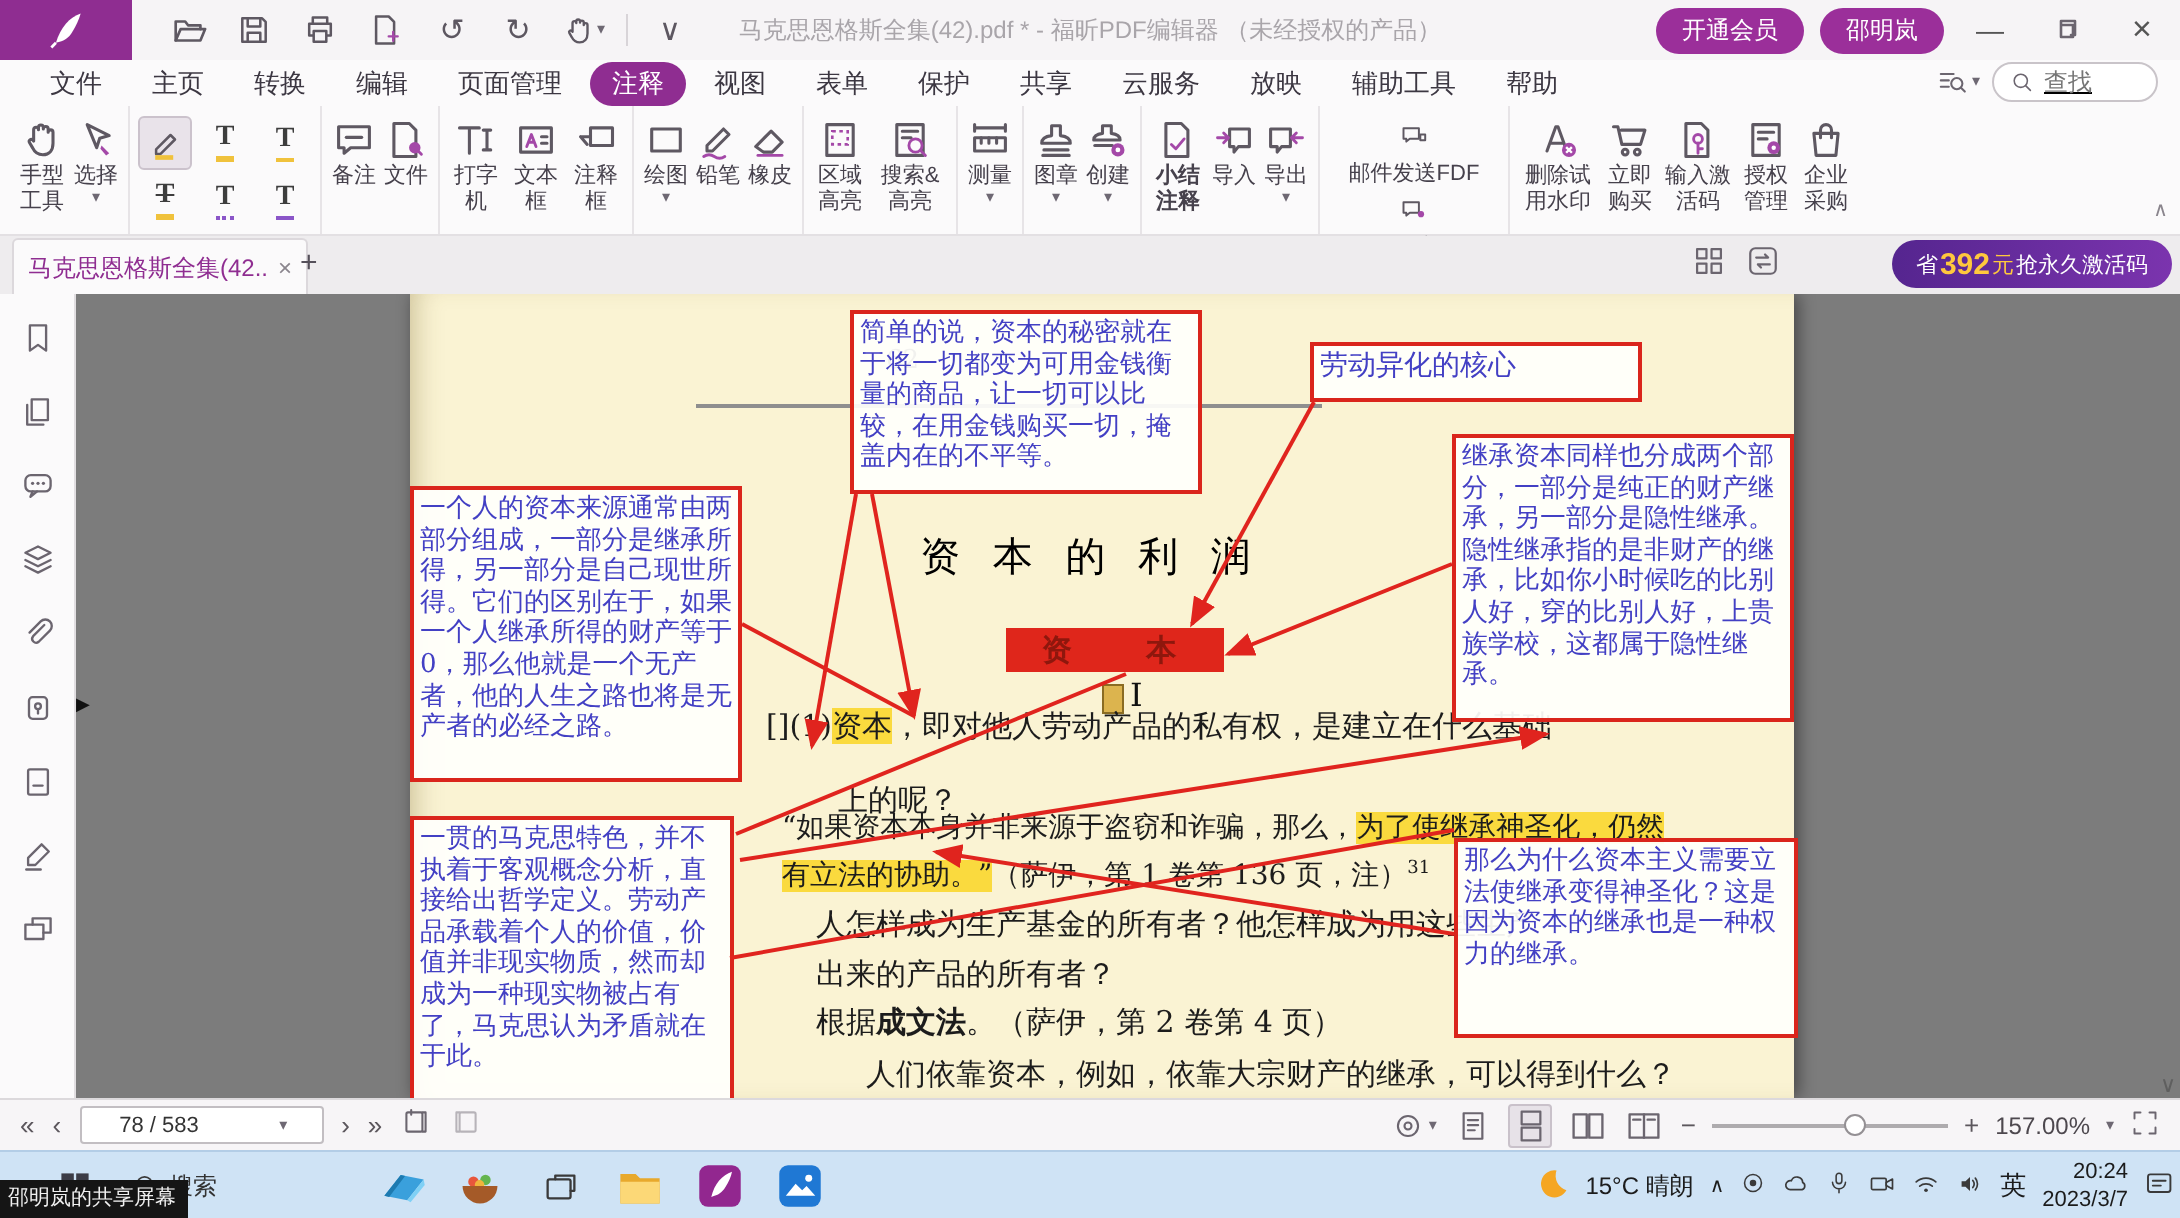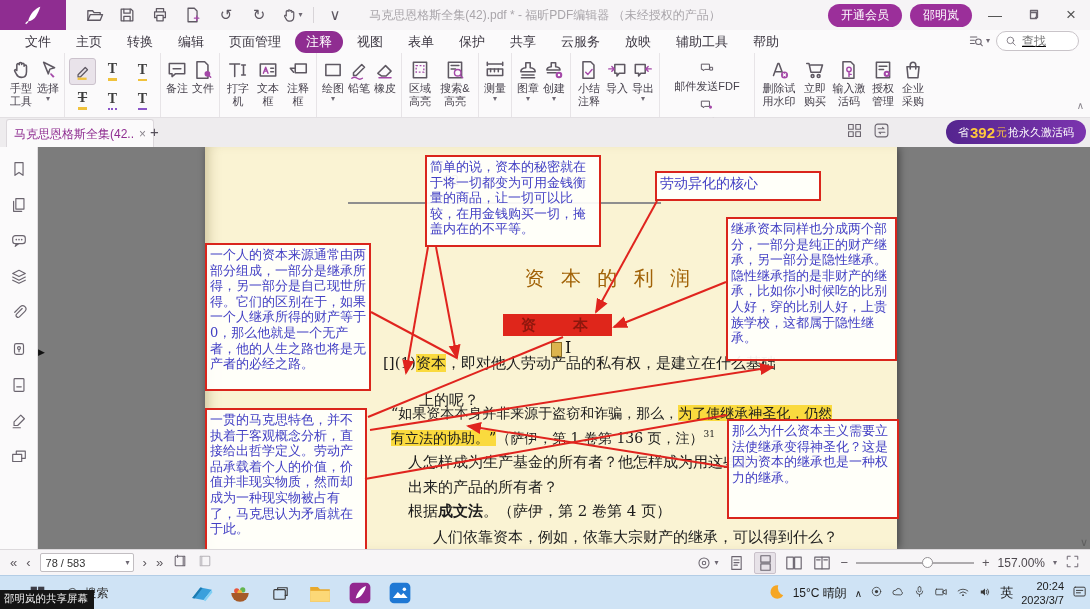--- a/index.html
+++ b/index.html
@@ -54,32 +54,32 @@
   .banner .bo{color:#ffc83d;font-size:15px;font-weight:bold;}
   .banner .bo2{color:#ffc83d;font-size:11px;}
   
   .main{position:absolute;left:0;top:147px;width:1090px;height:402px;background:#7c7c7c;overflow:hidden;}
   .sidebar{position:absolute;left:0;top:0;width:38px;height:100%;background:#fbfafb;border-right:1px solid #e1dee1;display:flex;flex-direction:column;align-items:center;padding-top:13px;gap:14px;box-sizing:border-box;}
   .sideexp{position:absolute;left:38px;top:200px;font-size:9px;color:#111;}
   .page{position:absolute;left:205px;top:0;width:692px;height:402px;background:#faf3d3;box-shadow:2px 0 8px rgba(0,0,0,.45), inset 10px 0 14px -8px rgba(110,90,30,.35);}
   .docserif{font-family:"DejaVu Serif","Liberation Serif",serif;}
   .pgnum{position:absolute;left:238px;top:26px;font-size:13px;color:#3f3f3f;}
   .rule{position:absolute;left:143px;top:55px;width:313px;height:2px;background:#8e8e8e;}
-  .heading{position:absolute;left:270px;top:118px;width:220px;text-align:right;font-size:20px;letter-spacing:5px;color:#a16207;white-space:nowrap;}
+  .heading{position:absolute;left:255px;top:118px;width:220px;text-align:left;font-size:20px;letter-spacing:5px;color:#000000;white-space:nowrap;}
   .redbar{position:absolute;left:298px;top:167px;width:109px;height:22px;background:#df261b;display:flex;align-items:center;justify-content:center;color:#8e170d;font-size:15px;font-weight:bold;letter-spacing:16px;padding-left:10px;box-sizing:border-box;}
   .stampico{position:absolute;left:346px;top:195px;width:9px;height:13px;background:#dcb44e;border:1px solid #8a6c22;}
   .tcursor{position:absolute;left:360px;top:191px;font-size:16px;color:#111;}
   .bline{position:absolute;font-size:15px;color:#1c1c1c;white-space:nowrap;}
   .hlt{background:#fada3e;}
   .annot{position:absolute;border:2px solid #da251c;background:rgba(255,255,252,.93);color:#4340c4;font-size:13px;line-height:1.2;padding:2px 3px;box-sizing:border-box;z-index:5;}
   .arrows{position:absolute;left:0;top:0;width:692px;height:402px;z-index:6;pointer-events:none;}
   .scrolldown{position:absolute;right:2px;bottom:0;font-size:11px;color:#5f5f5f;}
   
   .statusbar{position:absolute;left:0;bottom:34px;width:1090px;height:26px;background:#f7f5f7;border-top:1px solid #dcd9dc;display:flex;align-items:center;padding:0 10px;box-sizing:border-box;gap:9px;font-size:13px;color:#5c575d;}
-  .pgfield{width:86px;height:17px;border:1px solid #c2bec2;border-radius:2px;background:#fff;display:flex;align-items:center;padding:0 3px;gap:2px;justify-content:space-between;}
+  .pgfield{width:86px;height:17px;border:1px solid #c2bec2;border-radius:2px;background:#fff;display:flex;align-items:center;padding:0 17px;gap:2px;justify-content:space-between;}
   .pgfield input{border:none;outline:none;flex:1;font-size:11px;color:#333;background:transparent;width:60px;}
   .sb-right{margin-left:auto;display:flex;align-items:center;gap:8px;}
   .vm{display:flex;align-items:center;justify-content:center;width:20px;height:20px;border-radius:2px;}
   .vm.sel{background:#e7e2e8;border:1px solid #c9c1ca;}
   .sl-track{width:118px;height:2px;background:#aeabae;position:relative;}
   .sl-thumb{position:absolute;left:56%;top:-5px;width:11px;height:11px;border-radius:50%;background:#fff;border:1px solid #949094;box-sizing:border-box;}
   .zoomval{font-size:12px;color:#4d484e;}
   
   .taskbar{position:absolute;left:0;bottom:0;width:1090px;height:34px;background:#cfe3f5;border-top:1px solid #b3cde6;box-sizing:border-box;}
   .tb-item{position:absolute;top:0;height:34px;display:flex;align-items:center;justify-content:center;}
@@ -374,21 +374,21 @@
       </div>
     </div>
     <div class="rgroup">
       <div class="rbtn">
         <span class="ica">
             <svg width="22" height="22" viewBox="0 0 20 20">
               <path class="si" d="M4.5 2.5h7l3 3v12h-10z"></path>
               <path class="sp" d="M7 12l2 2 3.8-4.5"></path>
             </svg>
           </span>
-        <span class="lbl" style="width:26px;">小结注释</span>
+        <span class="lbl" style="width:26px;font-weight:bold;">小结注释</span>
       </div>
       <div class="rbtn">
         <span class="ica">
             <svg width="22" height="22" viewBox="0 0 20 20">
               <path class="si" d="M8 5h9v8h-5l-2 2.5V13H8z"></path>
               <path class="sp" d="M2.5 9h5M5.3 6.8L7.5 9l-2.2 2.2"></path>
             </svg>
           </span>
         <span class="lbl">导入</span>
       </div>

